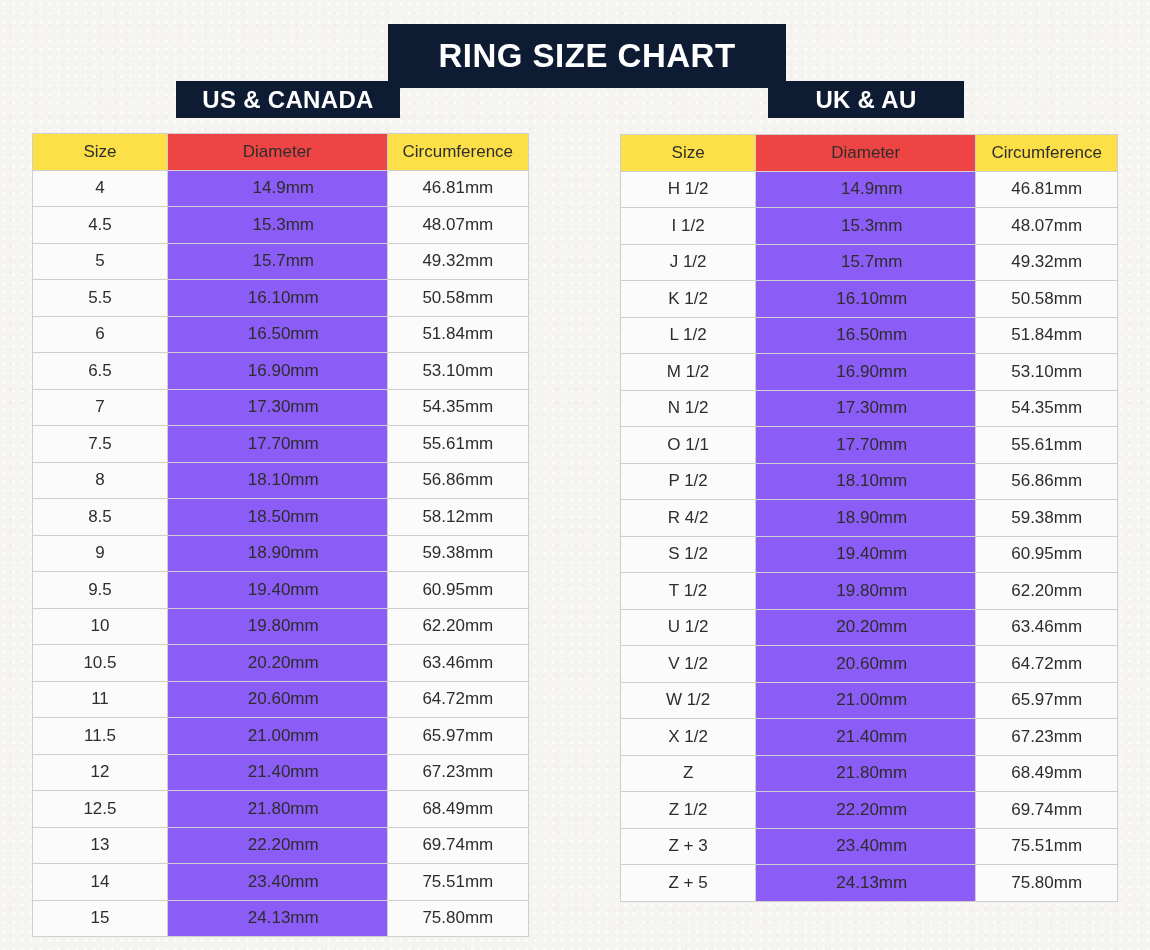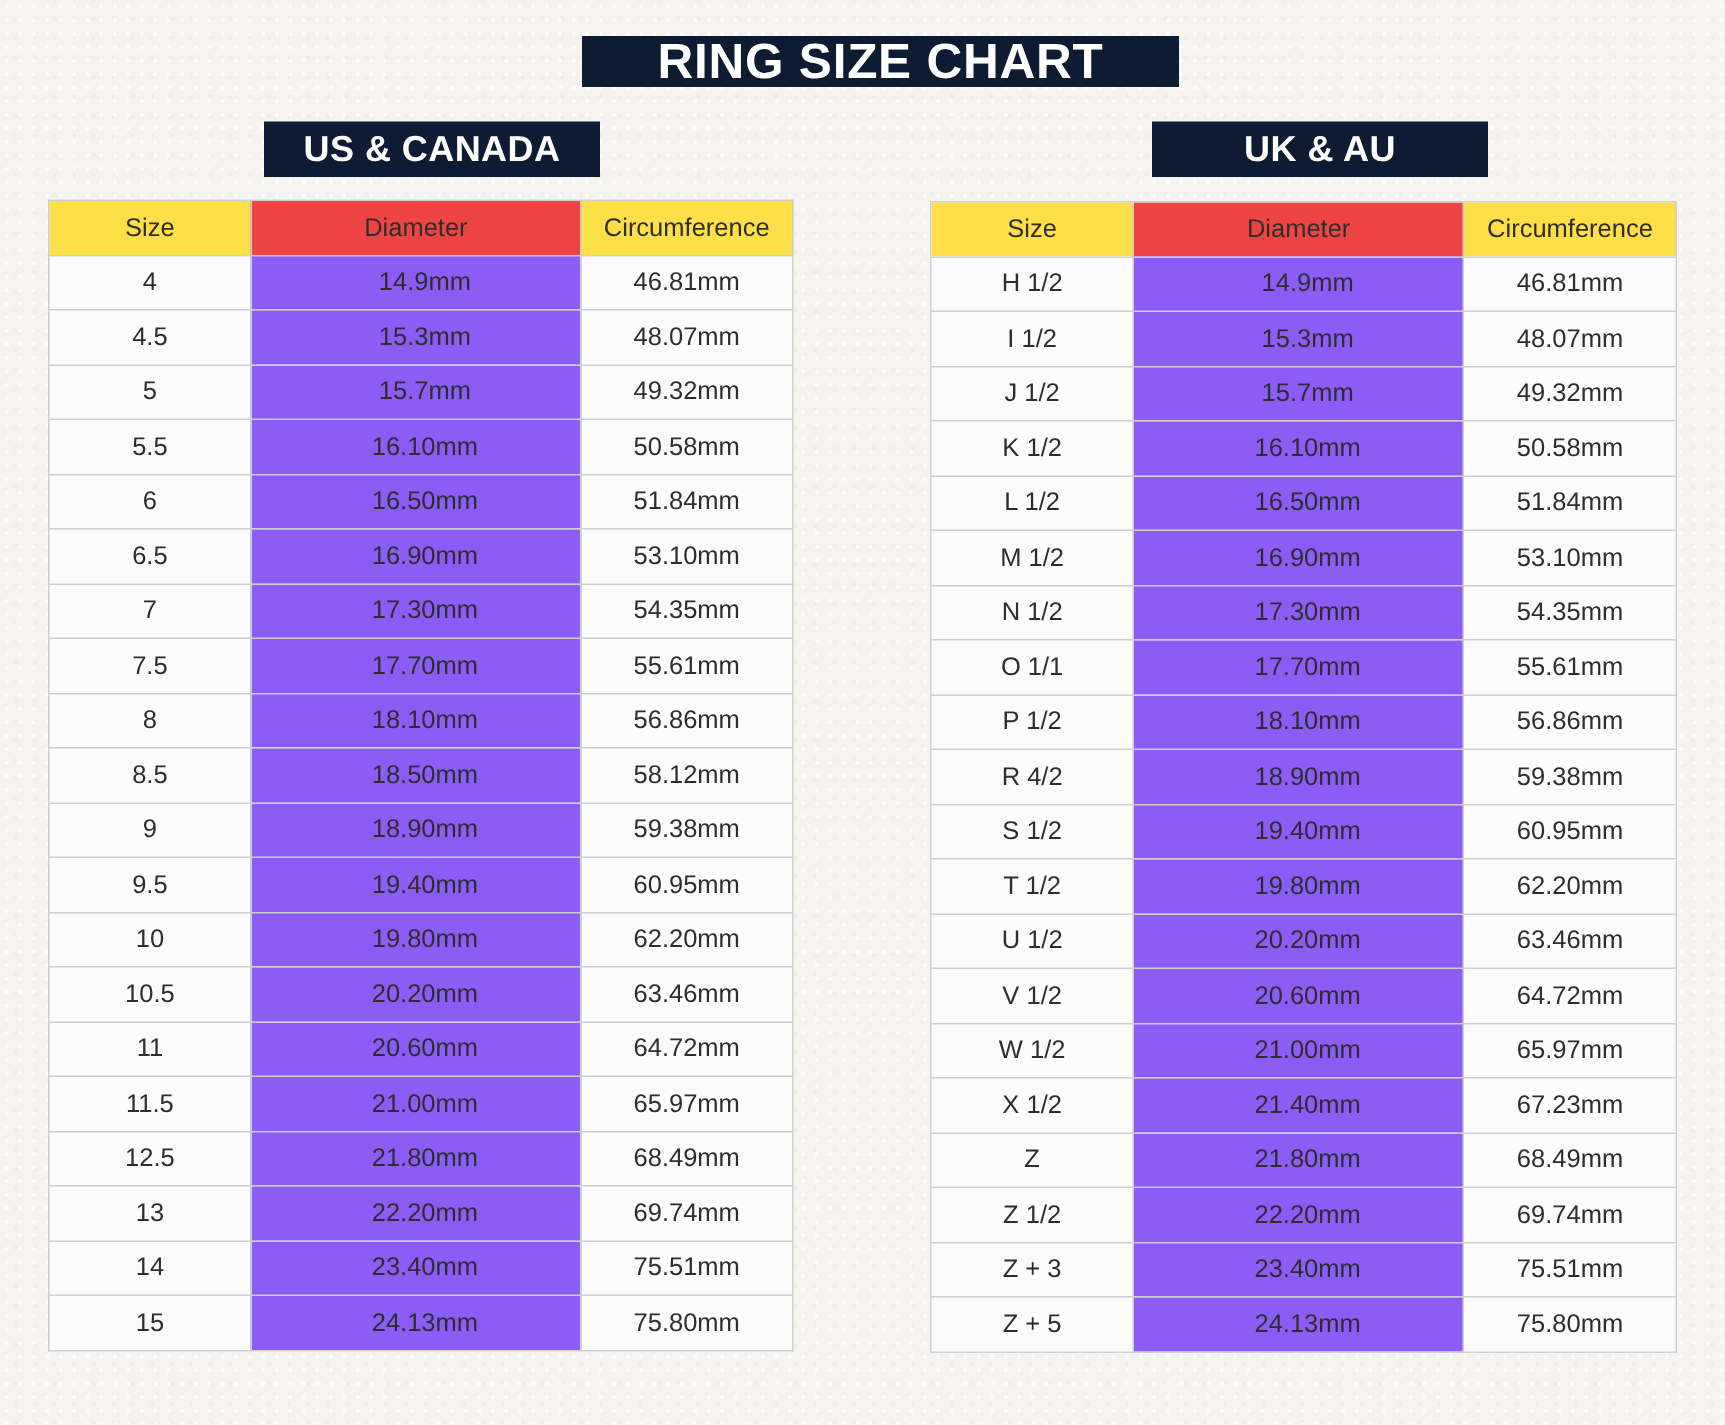--- a/index.html
+++ b/index.html
@@ -23,34 +23,34 @@
     position: absolute;
     background: #0d1b33;
     color: #ffffff;
     display: flex;
     align-items: center;
     justify-content: center;
     white-space: nowrap;
   }
   .title-banner {
     left: 388px; top: 24px;
-    width: 398px; height: 34px;
+    width: 398px; height: 64px;
     font-size: 33px;
     font-weight: 700;
     letter-spacing: 0.5px;
     text-align: center;
   }
   .region-banner {
     height: 37px;
     font-size: 24px;
     font-weight: 700;
     letter-spacing: 0.3px;
   }
   .region-banner.us { left: 176px; top: 81px; width: 224px; }
-  .region-banner.uk { left: 768px; top: 81px; width: 224px; }
+  .region-banner.uk { left: 768px; top: 81px; width: 196px; }
 
   table.size-table {
     position: absolute;
     border-collapse: collapse;
     table-layout: fixed;
     background: #fbfbfb;
   }
   table.size-table.left  { left: 32px;  top: 133px; width: 497px; }
   table.size-table.right { left: 620px; top: 134px; width: 498px; }
 
@@ -176,20 +176,25 @@
         <td class="col-size">11</td>
         <td class="col-diameter">20.60mm</td>
         <td class="col-circumference">64.72mm</td>
       </tr>
       <tr>
         <td class="col-size">11.5</td>
         <td class="col-diameter">21.00mm</td>
         <td class="col-circumference">65.97mm</td>
       </tr>
       <tr>
+        <td class="col-size">12</td>
+        <td class="col-diameter">21.40mm</td>
+        <td class="col-circumference">67.23mm</td>
+      </tr>
+      <tr>
         <td class="col-size">12.5</td>
         <td class="col-diameter">21.80mm</td>
         <td class="col-circumference">68.49mm</td>
       </tr>
       <tr>
         <td class="col-size">13</td>
         <td class="col-diameter">22.20mm</td>
         <td class="col-circumference">69.74mm</td>
       </tr>
       <tr>

